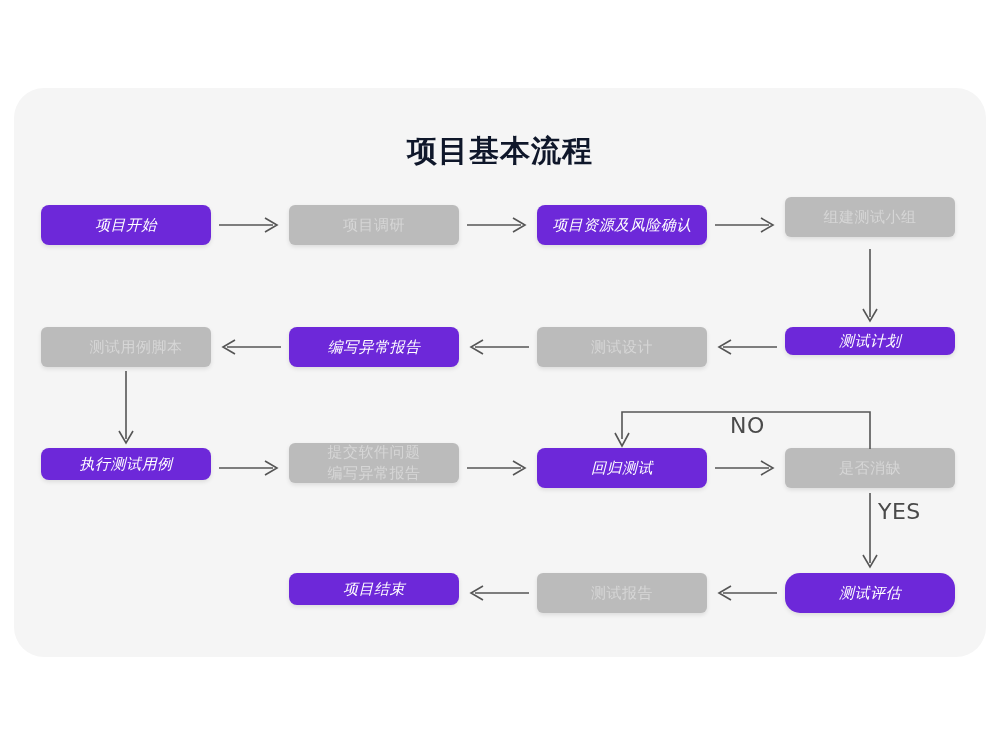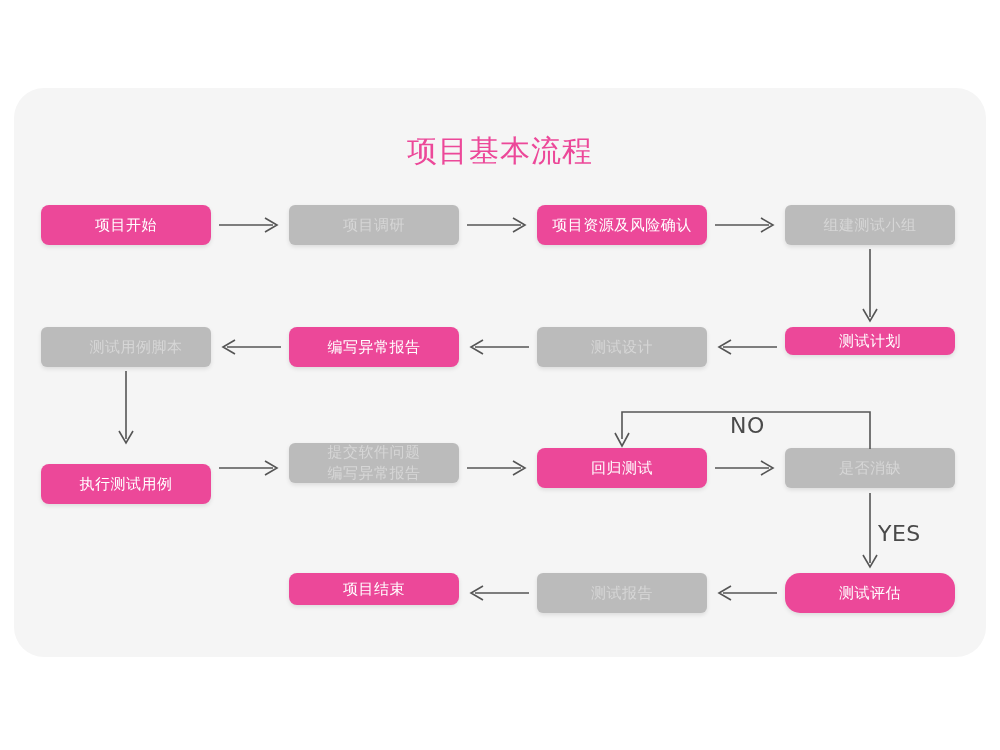--- a/index.html
+++ b/index.html
@@ -33,43 +33,44 @@
   }
 
   
   #title {
     position: absolute;
     left: 0;
     top: 131px;
     width: 1000px;
     text-align: center;
     font-size: 30px;
-    color: #ec4899;
+    color: #0f172a;
     letter-spacing: 1px;
-    font-weight: 400;
+    font-weight: 700;
   }
 
   
   .node {
     position: absolute;
     box-sizing: border-box;
     border-radius: 8px;
     display: flex;
     align-items: center;
     justify-content: center;
     text-align: center;
     font-size: 15px;
     line-height: 21px;
     letter-spacing: 0.5px;
     box-shadow: 0 2px 4px rgba(0,0,0,0.10);
     white-space: pre-line;
   }
   .node.purple {
-    background: #ec4899;
+    background: #6d28d9;
     color: #ffffff;
+    font-style: italic;
   }
   .node.gray {
     background: #bbbbbb;
     color: #d6d6d6;
     border-radius: 6px;
   }
 
   
   .arrow-h, .arrow-v, .elbow {
     position: absolute;
@@ -91,21 +92,21 @@
   <div id="card"></div>
 
   <div id="title">项目基本流程</div>
 
   <div class="node purple" style="left:41px; top:205px; width:170px; height:40px;">项目开始</div>
 
   <div class="node gray" style="left:289px; top:205px; width:170px; height:40px;">项目调研</div>
 
   <div class="node purple" style="left:537px; top:205px; width:170px; height:40px;">项目资源及风险确认</div>
 
-  <div class="node gray" style="left:785px; top:205px; width:170px; height:40px;">组建测试小组</div>
+  <div class="node gray" style="left:785px; top:197px; width:170px; height:40px;">组建测试小组</div>
 
   <div class="arrow-h" style="left:219px; top:215px;">
     <svg class="arrow-svg" width="62" height="20" viewBox="0 0 62 20">
       <line x1="0" y1="10" x2="54" y2="10" stroke="#555555" stroke-width="1.6"></line>
       <polyline points="46,3 58,10 46,17" fill="none" stroke="#555555" stroke-width="1.6"></polyline>
     </svg>
   </div>
   <div class="arrow-h" style="left:467px; top:215px;">
     <svg class="arrow-svg" width="62" height="20" viewBox="0 0 62 20">
       <line x1="0" y1="10" x2="54" y2="10" stroke="#555555" stroke-width="1.6"></line>
@@ -153,21 +154,21 @@
     </svg>
   </div>
 
   <div class="arrow-v" style="left:116px; top:371px;">
     <svg class="arrow-svg" width="20" height="76" viewBox="0 0 20 76">
       <line x1="10" y1="0" x2="10" y2="68" stroke="#555555" stroke-width="1.6"></line>
       <polyline points="3,60 10,72 17,60" fill="none" stroke="#555555" stroke-width="1.6"></polyline>
     </svg>
   </div>
 
-  <div class="node purple" style="left:41px; top:448px; width:170px; height:40px;margin-top:16px;">执行测试用例</div>
+  <div class="node purple" style="left:41px; top:448px; width:170px; height:32px;">执行测试用例</div>
 
   <div class="node gray" style="left:289px; top:443px; width:170px; height:40px;">提交软件问题
 编写异常报告</div>
 
   <div class="node purple" style="left:537px; top:448px; width:170px; height:40px;">回归测试</div>
 
   <div class="node gray" style="left:785px; top:448px; width:170px; height:40px;">是否消缺</div>
 
   <div class="arrow-h" style="left:219px; top:458px;">
     <svg class="arrow-svg" width="62" height="20" viewBox="0 0 62 20">
@@ -195,21 +196,21 @@
     </svg>
   </div>
   <div class="loop-label" style="left:730px; top:413px;">NO</div>
 
   <div class="arrow-v" style="left:860px; top:493px;">
     <svg class="arrow-svg" width="20" height="78" viewBox="0 0 20 78">
       <line x1="10" y1="0" x2="10" y2="70" stroke="#555555" stroke-width="1.6"></line>
       <polyline points="3,62 10,74 17,62" fill="none" stroke="#555555" stroke-width="1.6"></polyline>
     </svg>
   </div>
-  <div class="loop-label" style="left:878px; top:521px;">YES</div>
+  <div class="loop-label" style="left:878px; top:499px;">YES</div>
 
   <div class="node purple" style="left:289px; top:573px; width:170px; height:32px;">项目结束</div>
 
   <div class="node gray" style="left:537px; top:573px; width:170px; height:40px;">测试报告</div>
 
   <div class="node purple" style="left:785px; top:573px; width:170px; height:40px;border-radius:15px;">测试评估</div>
 
   <div class="arrow-h" style="left:467px; top:583px;">
     <svg class="arrow-svg" width="62" height="20" viewBox="0 0 62 20">
       <line x1="8" y1="10" x2="62" y2="10" stroke="#555555" stroke-width="1.6"></line>

